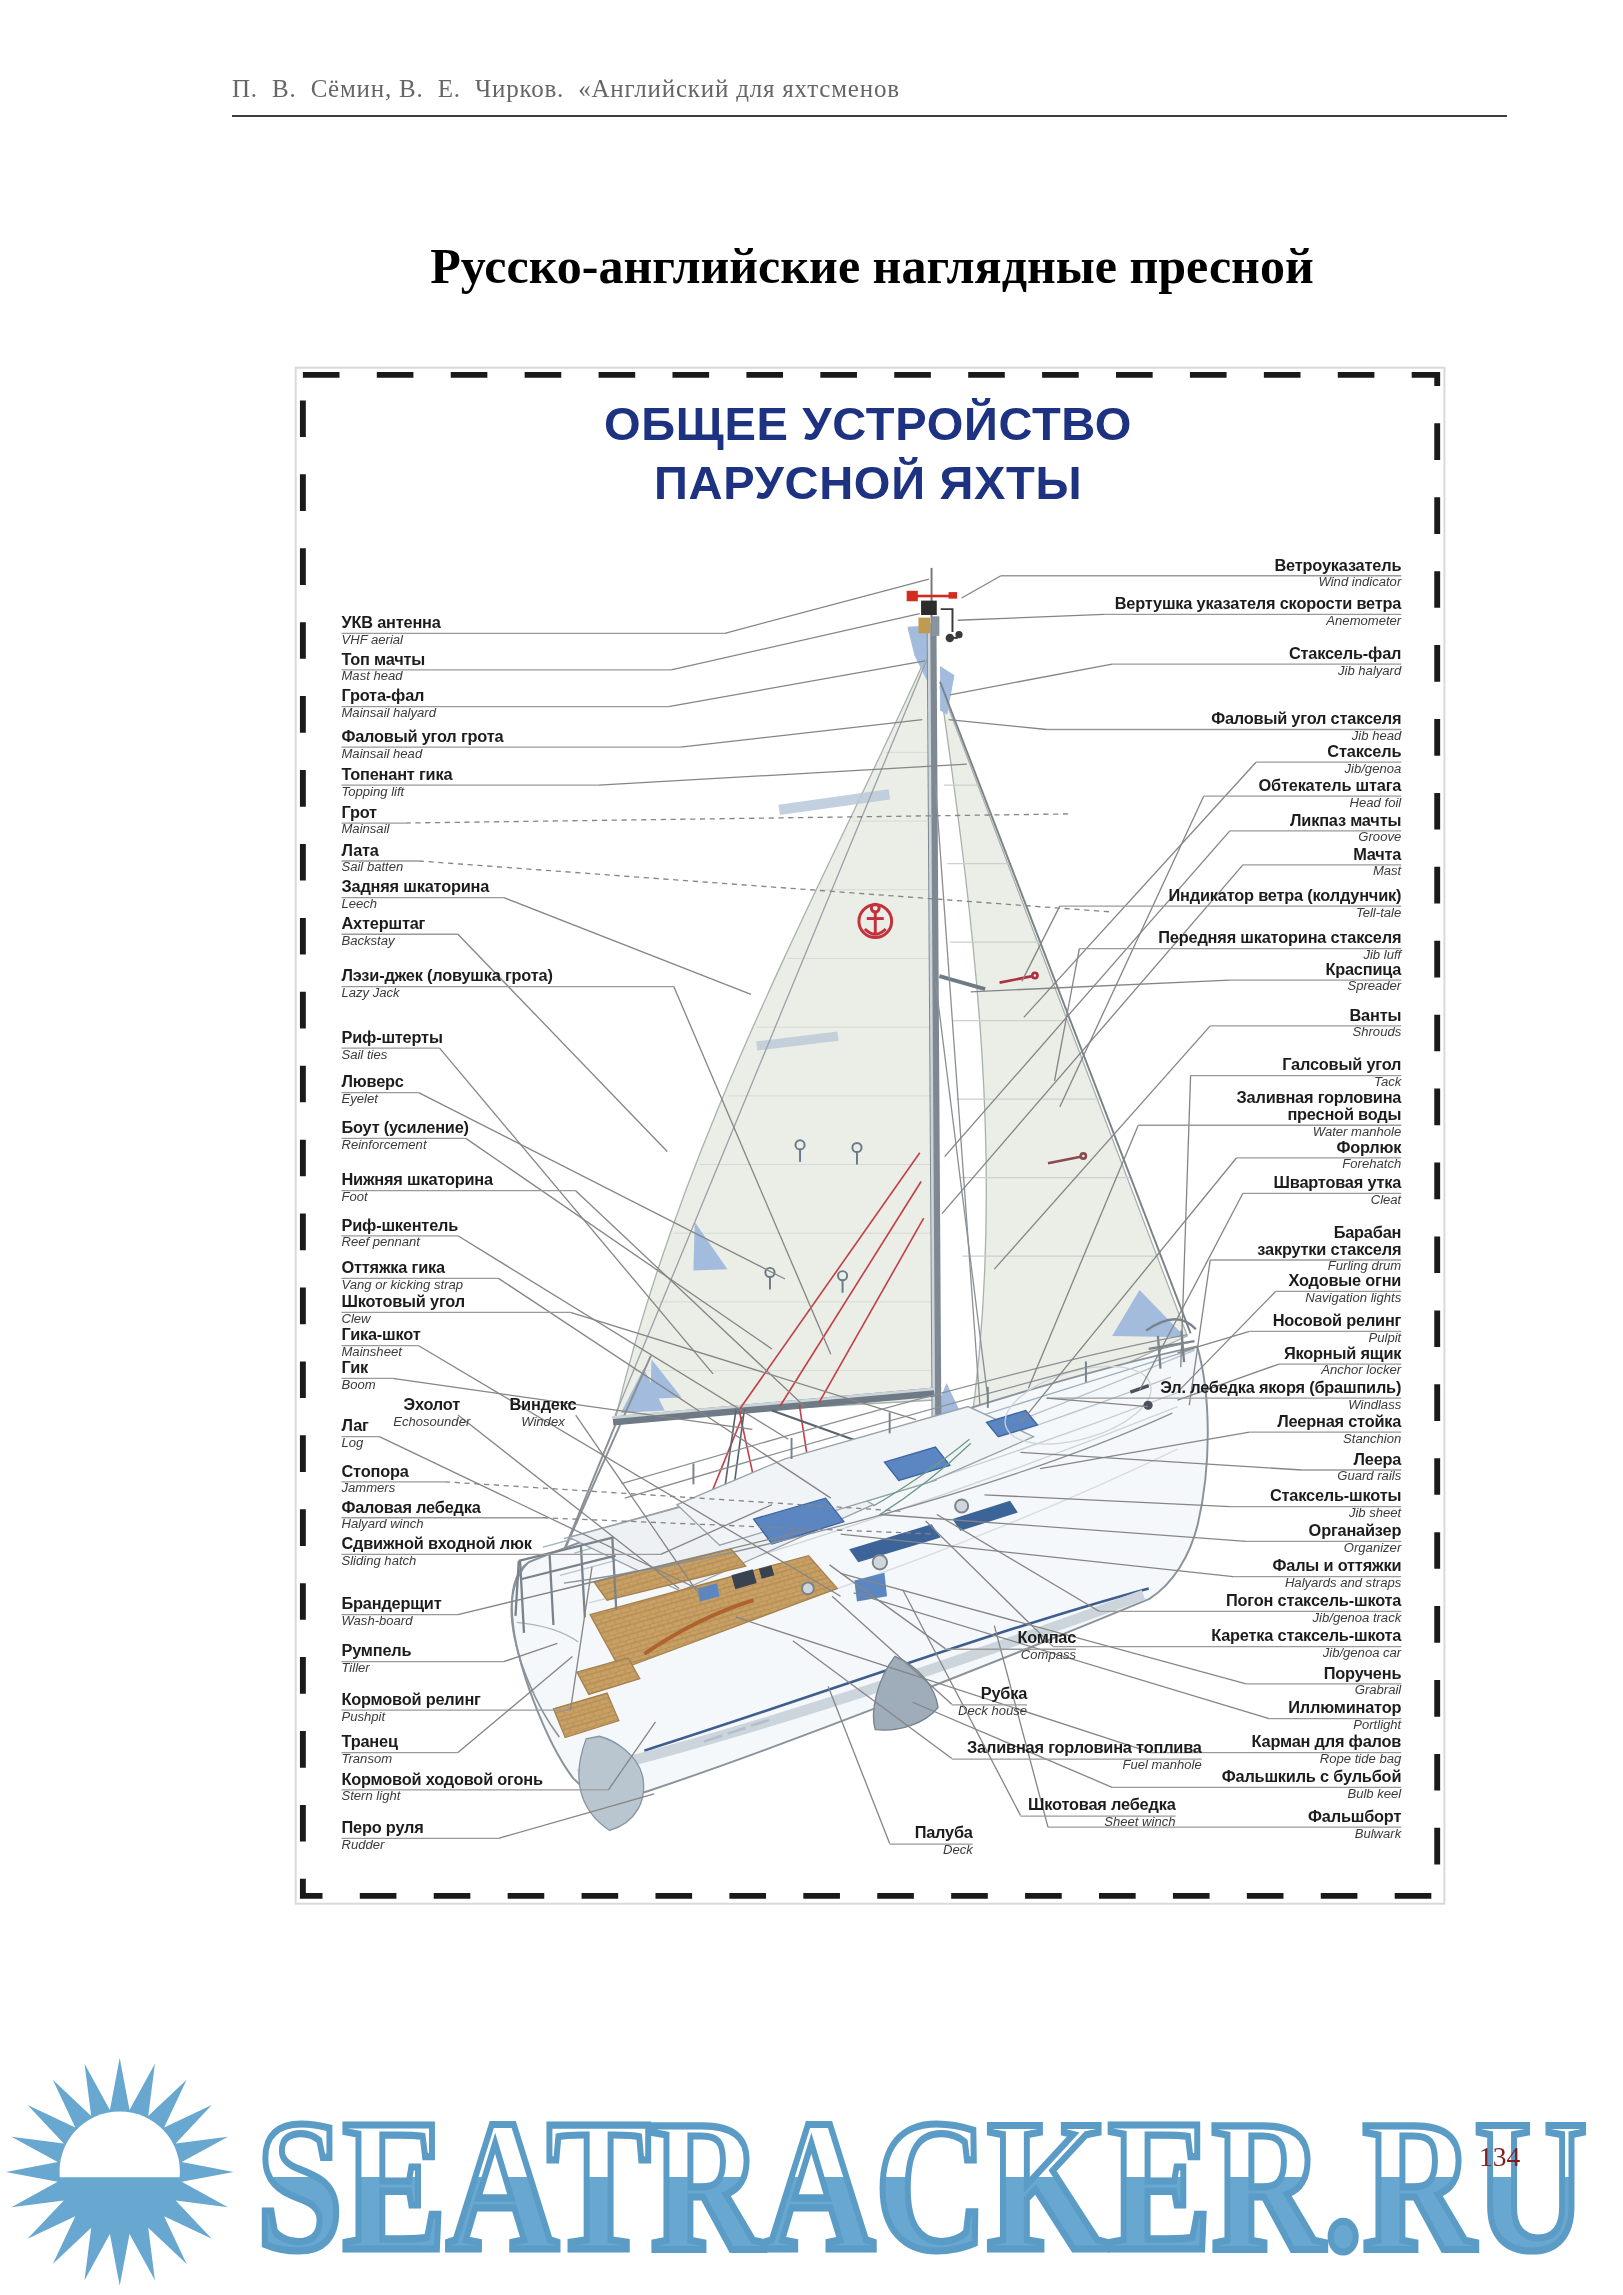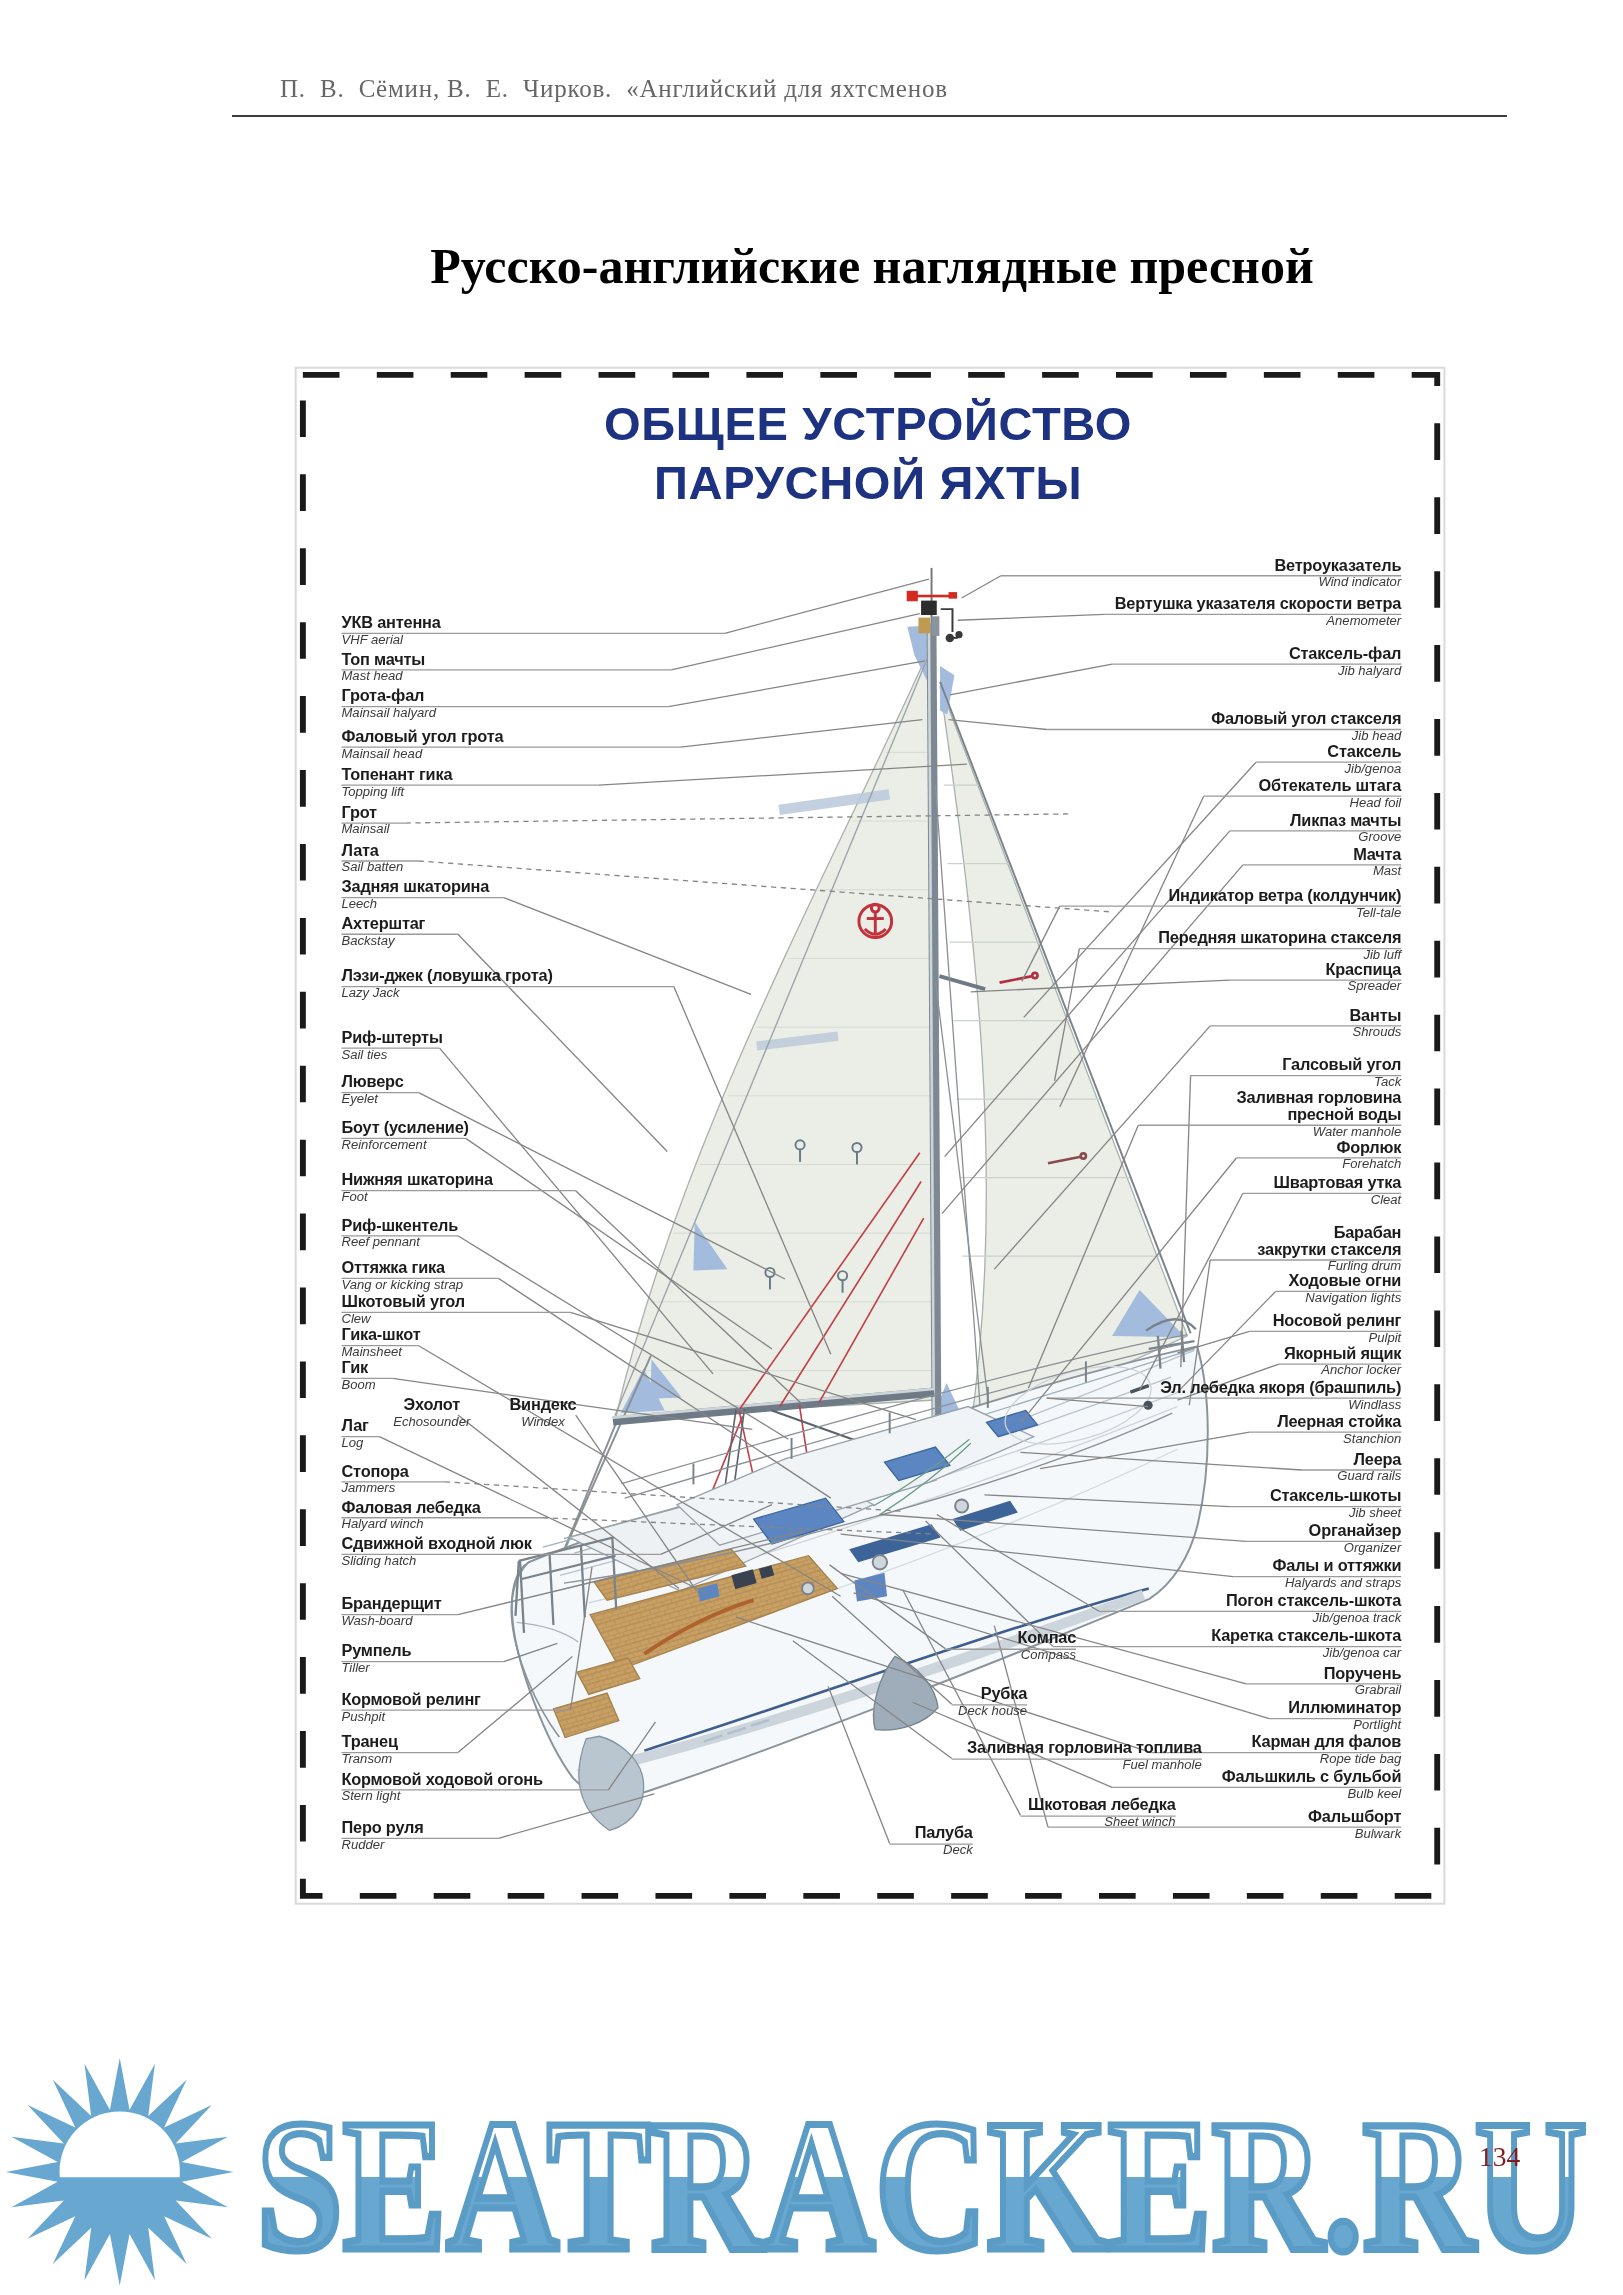--- a/index.html
+++ b/index.html
@@ -1,15 +1,15 @@
 <!DOCTYPE html>
 <html style="font-size:10.5px"><head><meta charset="utf-8"><style>
 html,body{margin:0;padding:0;background:#ffffff;}
 body{width:1623px;height:2295px;position:relative;font-family:"Liberation Sans",sans-serif;}
-.hdr{position:absolute;left:232px;top:75px;font-family:"Liberation Serif",serif;font-size:25px;color:#666;letter-spacing:0.8px;white-space:pre;margin-left:48px;}
+.hdr{position:absolute;left:232px;top:75px;font-family:"Liberation Serif",serif;font-size:25px;color:#666;letter-spacing:0.8px;white-space:pre;}
 .rule{position:absolute;left:232px;top:115px;width:1275px;height:2px;background:#3c3c3c;}
 .title{position:absolute;left:872px;transform:translateX(-50%);top:237px;white-space:nowrap;font-family:"Liberation Serif",serif;font-weight:bold;font-size:50px;color:#000;}
 .pagenum{position:absolute;left:1467px;top:2141px;font-family:"Liberation Serif",serif;font-size:27.5px;color:#7f1d1d;margin-left:12px;}
 svg{position:absolute;left:0;top:0;}
 </style></head>
 <body>
 
 <div class="hdr">П.  В.  Сёмин, В.  Е.  Чирков.  «Английский для яхтсменов</div>
 
 <div class="rule"></div>

